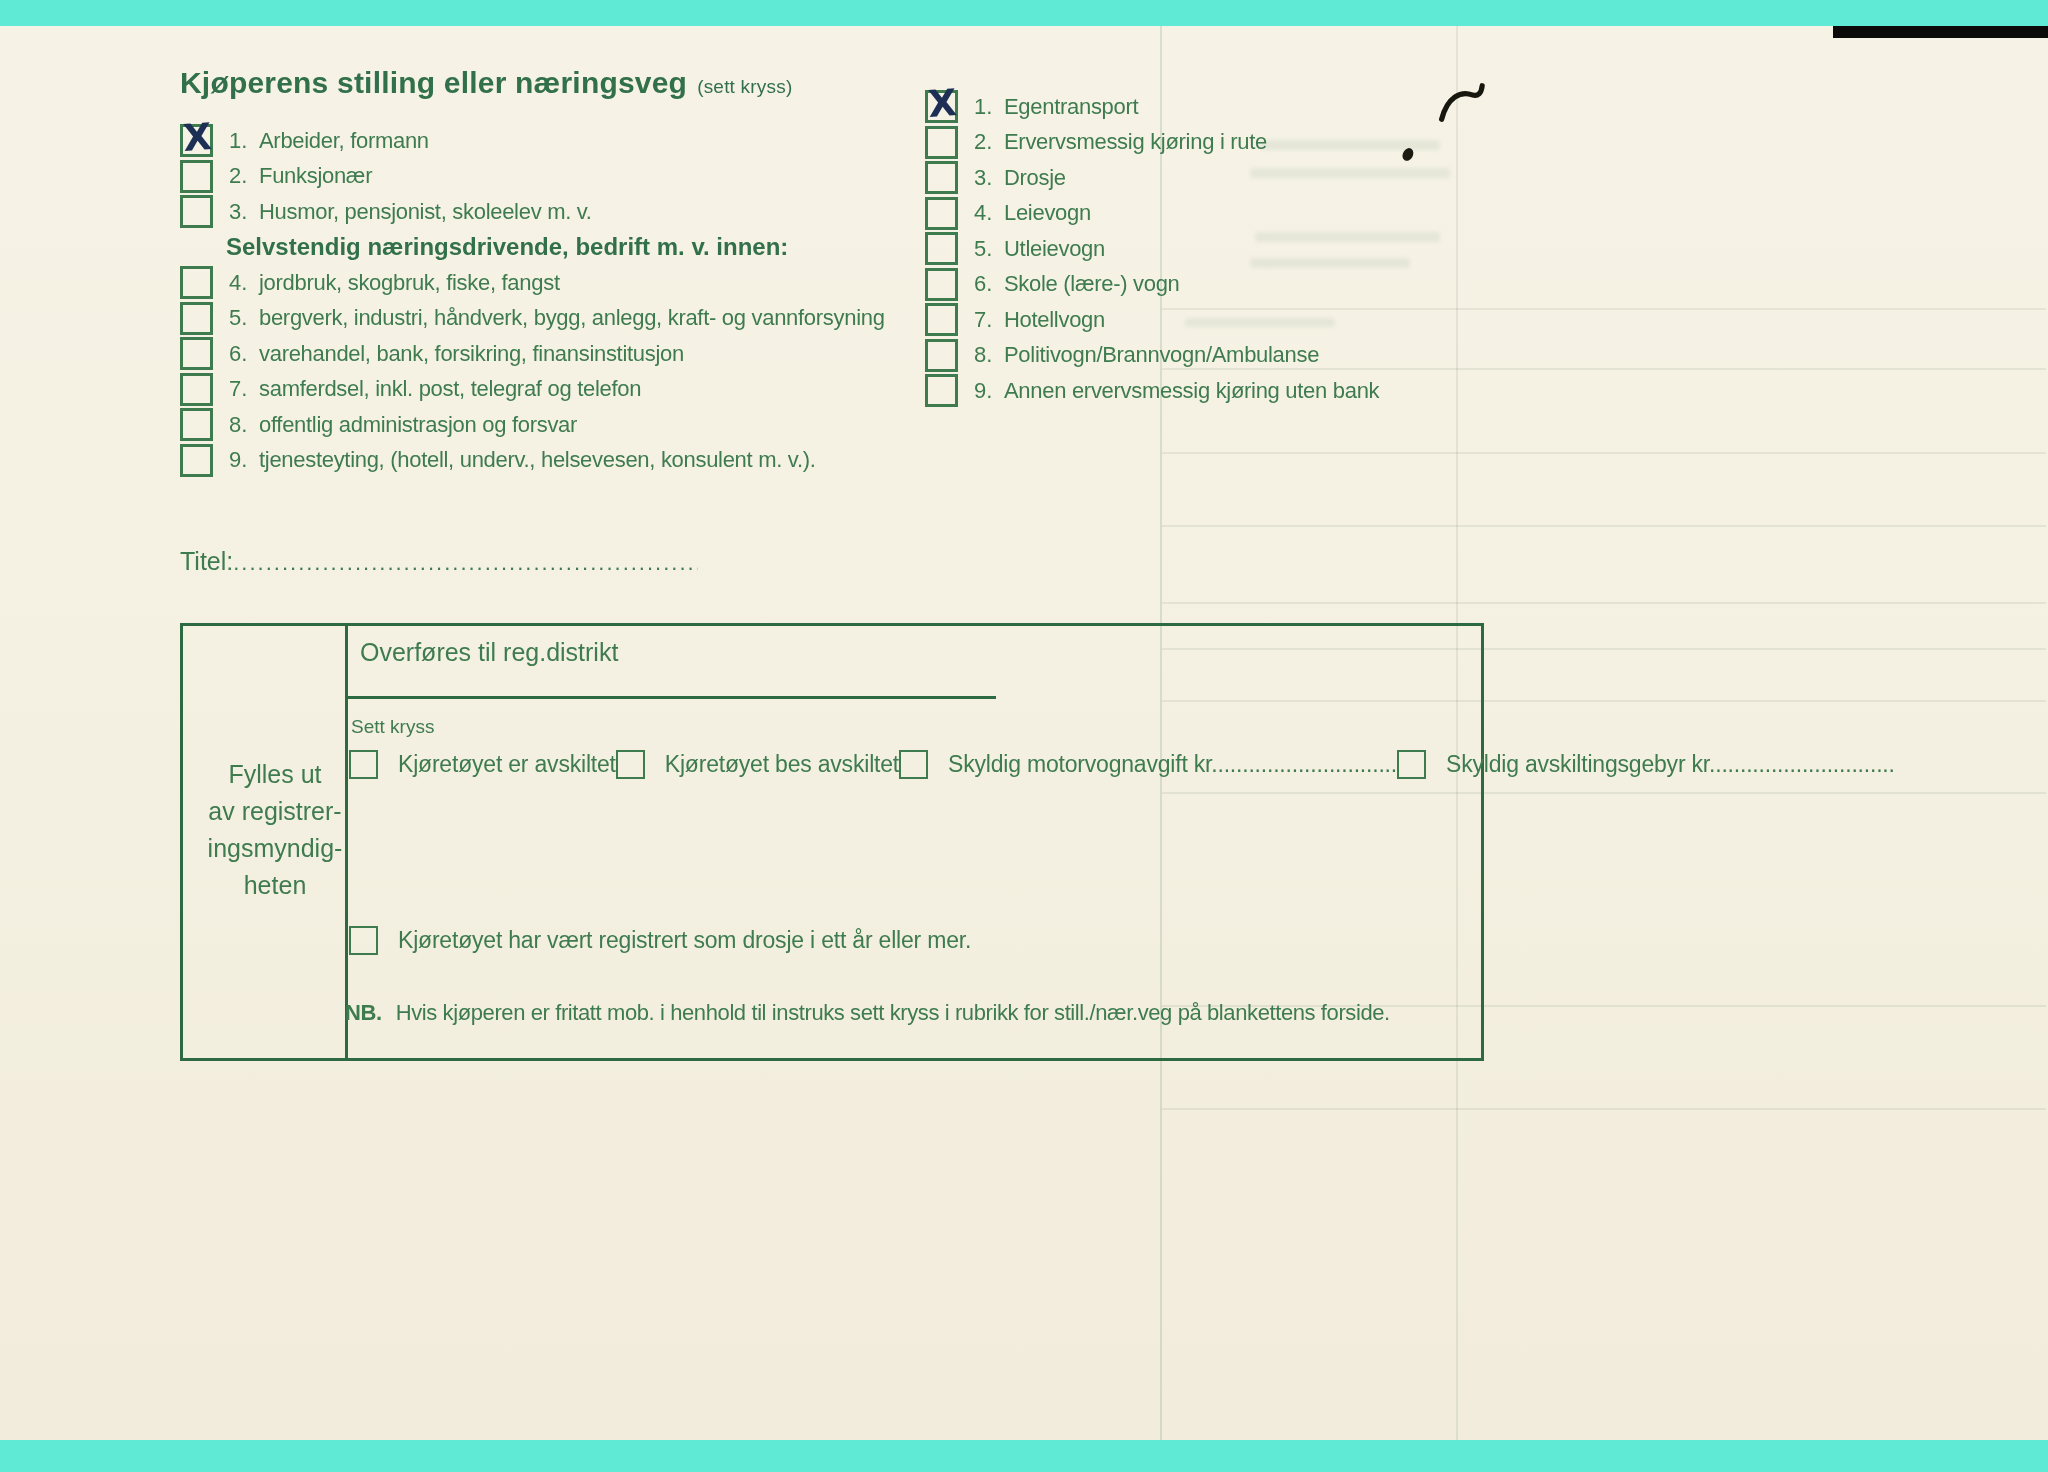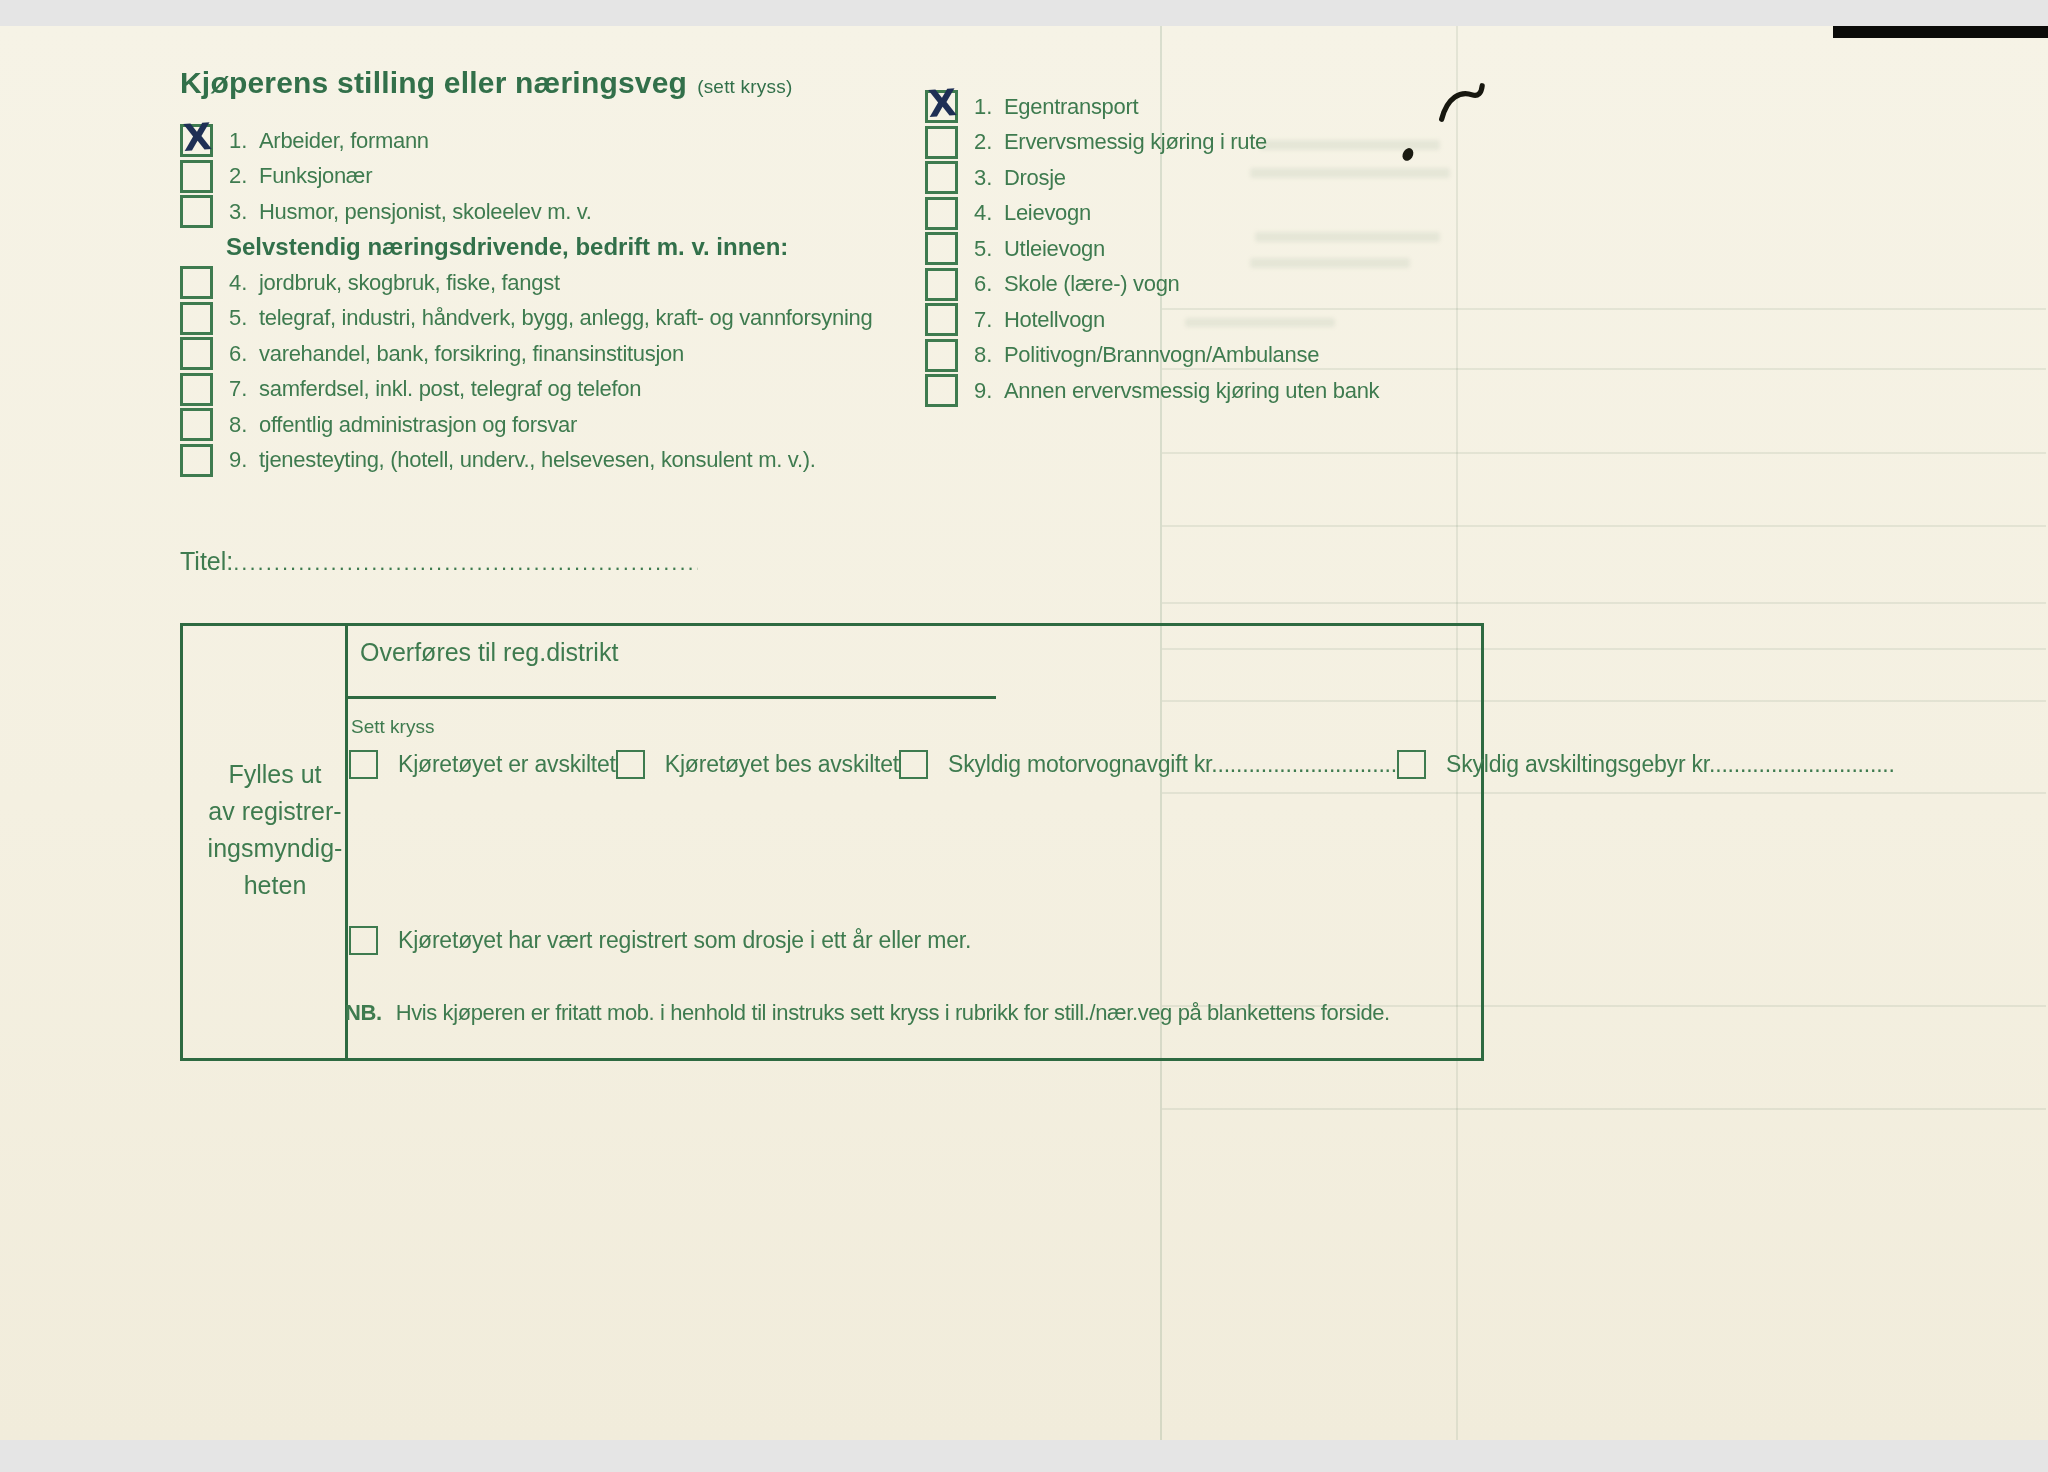--- a/index.html
+++ b/index.html
@@ -1,16 +1,16 @@
 <!DOCTYPE html>
 <html><head>
 <meta charset="utf-8">
 <style>
   html,body{margin:0;padding:0;background:#0b0b09;}
-  .stage{position:relative;width:2048px;height:1472px;background:#e5e5e5;overflow:hidden;
+  .stage{position:relative;width:2048px;height:1472px;background:#5eead4;overflow:hidden;
          font-family:"Liberation Sans",sans-serif;color:#3e7b4f;}
   .paper{position:absolute;left:0;top:26px;width:2048px;height:1414px;
          background:linear-gradient(180deg,#f6f3e6 0%,#f4f0e1 55%,#f1ecdb 100%);}
   .notch{position:absolute;top:26px;right:0;width:215px;height:12px;background:#0b0b09;}
 
   
   .col{position:absolute;top:66px;}
   .col-left{left:180px;width:730px;}
   .col-right{left:925px;width:570px;}
   .col-title{font-weight:bold;font-size:30px;color:#32704a;letter-spacing:.2px;white-space:nowrap;}
@@ -116,21 +116,21 @@
             <span class="mark"></span>
           </span>
         <span class="num">4.</span>
         <span class="lbl">jordbruk, skogbruk, fiske, fangst</span>
       </div>
       <div class="row">
         <span class="cb">
             <span class="mark"></span>
           </span>
         <span class="num">5.</span>
-        <span class="lbl">telegraf, industri, håndverk, bygg, anlegg, kraft- og vannforsyning</span>
+        <span class="lbl">bergverk, industri, håndverk, bygg, anlegg, kraft- og vannforsyning</span>
       </div>
       <div class="row">
         <span class="cb">
             <span class="mark"></span>
           </span>
         <span class="num">6.</span>
         <span class="lbl">varehandel, bank, forsikring, finansinstitusjon</span>
       </div>
       <div class="row">
         <span class="cb">

